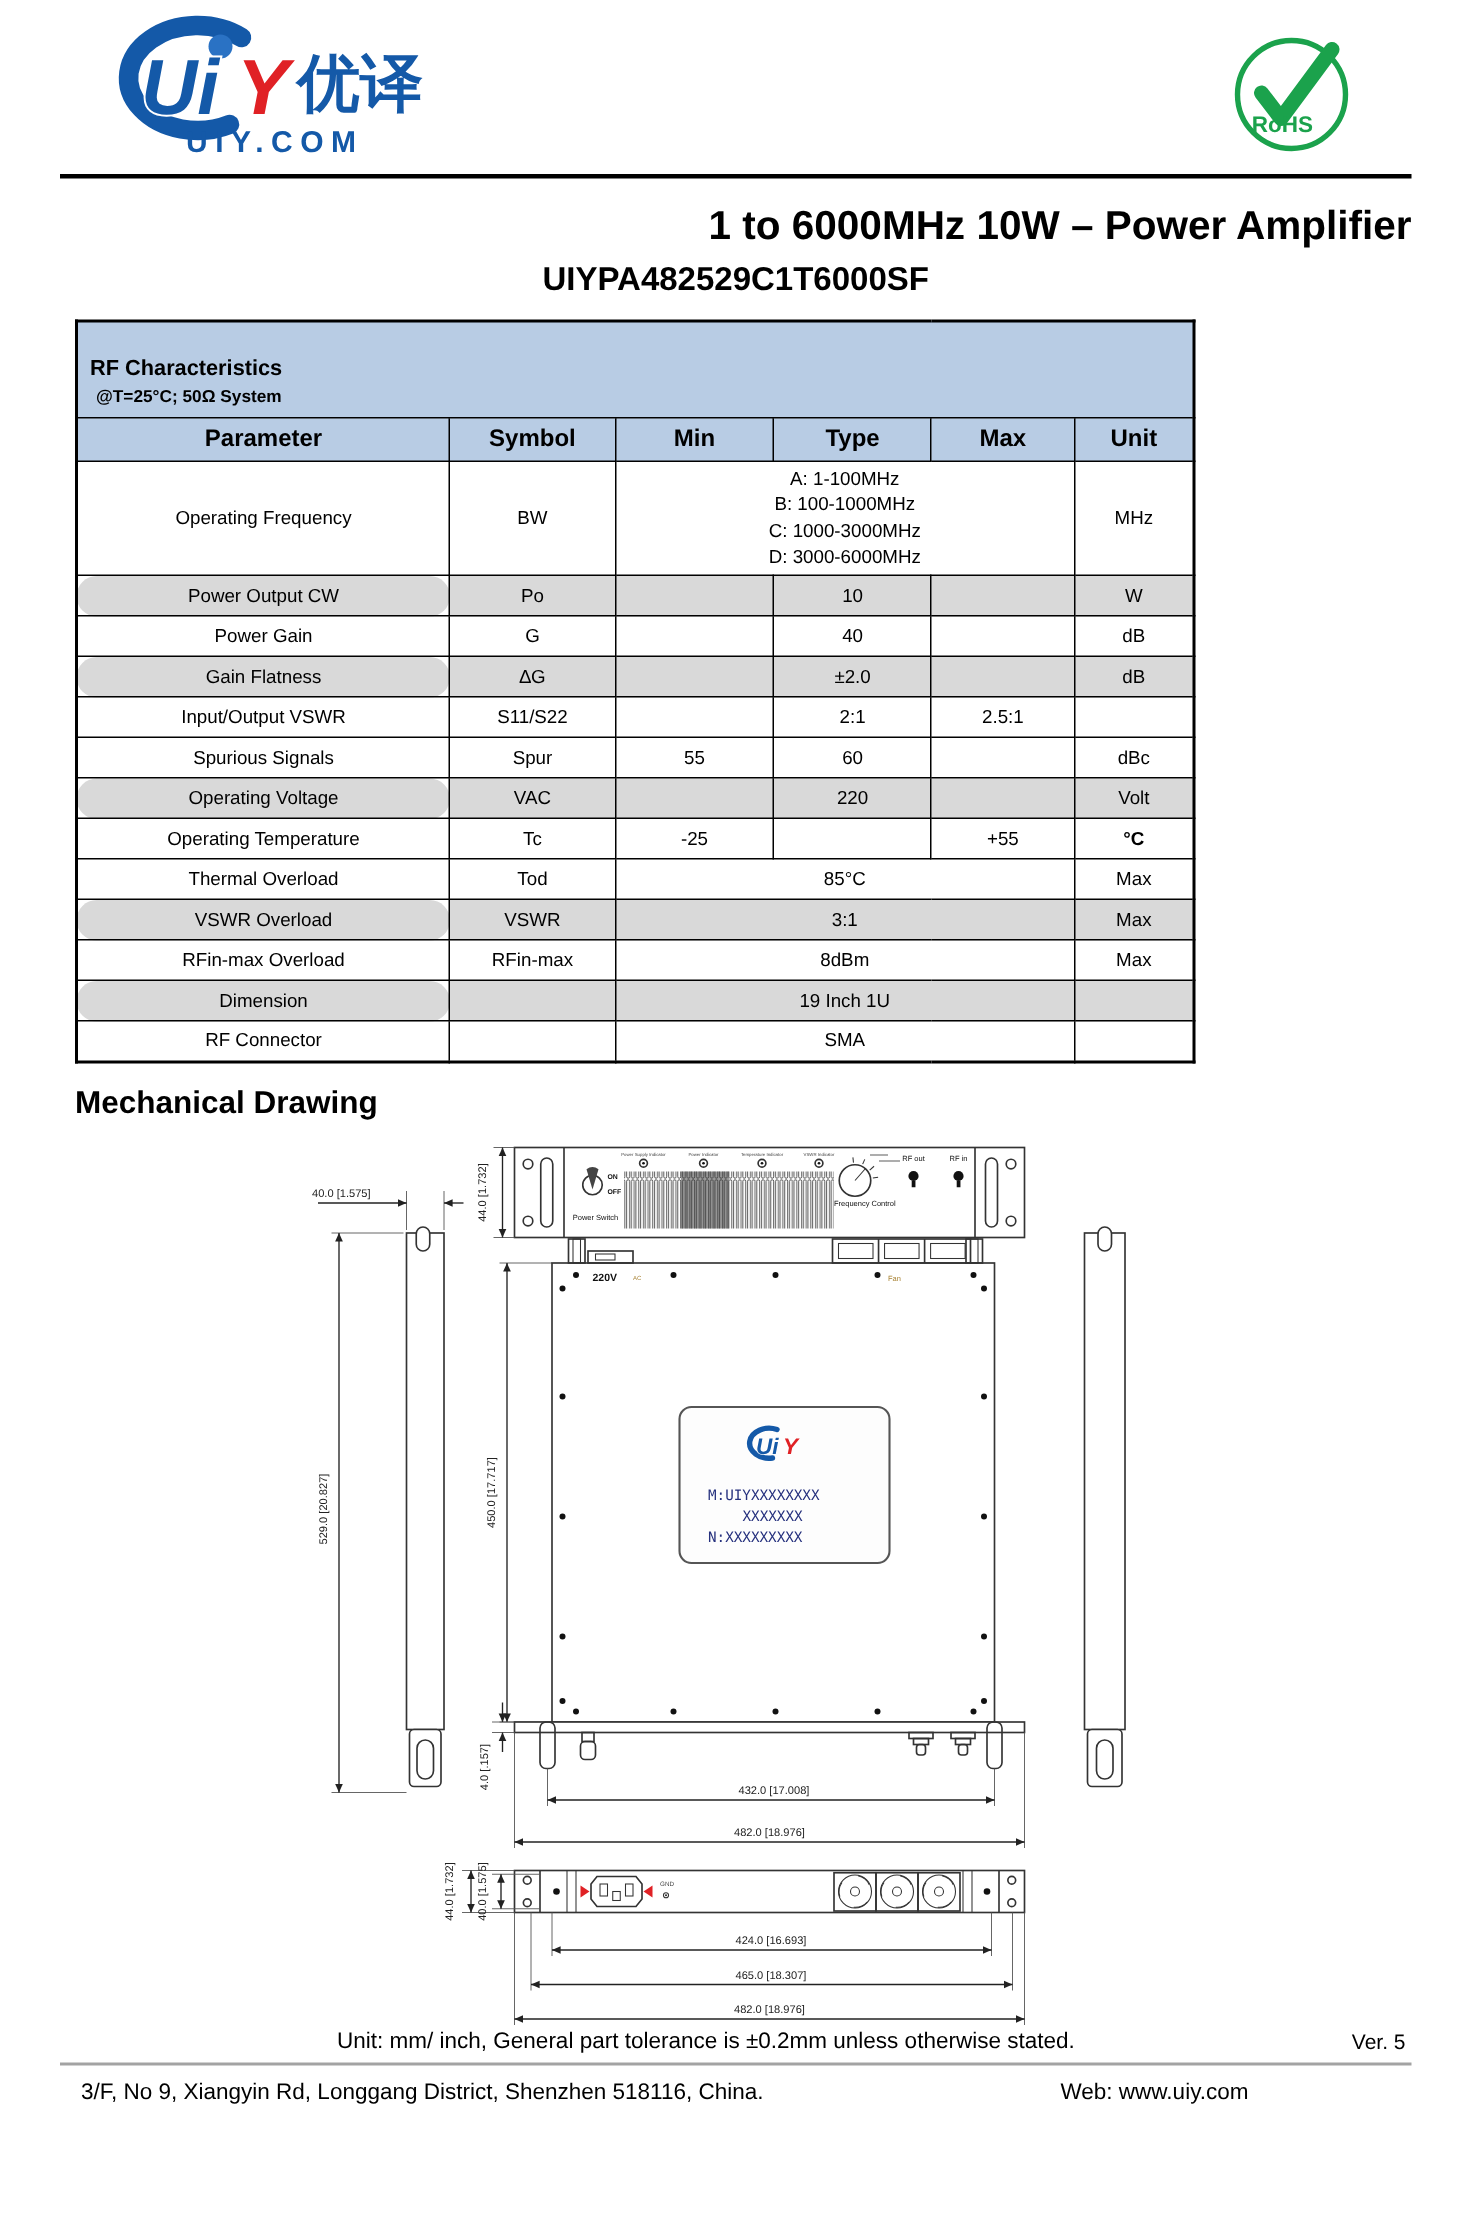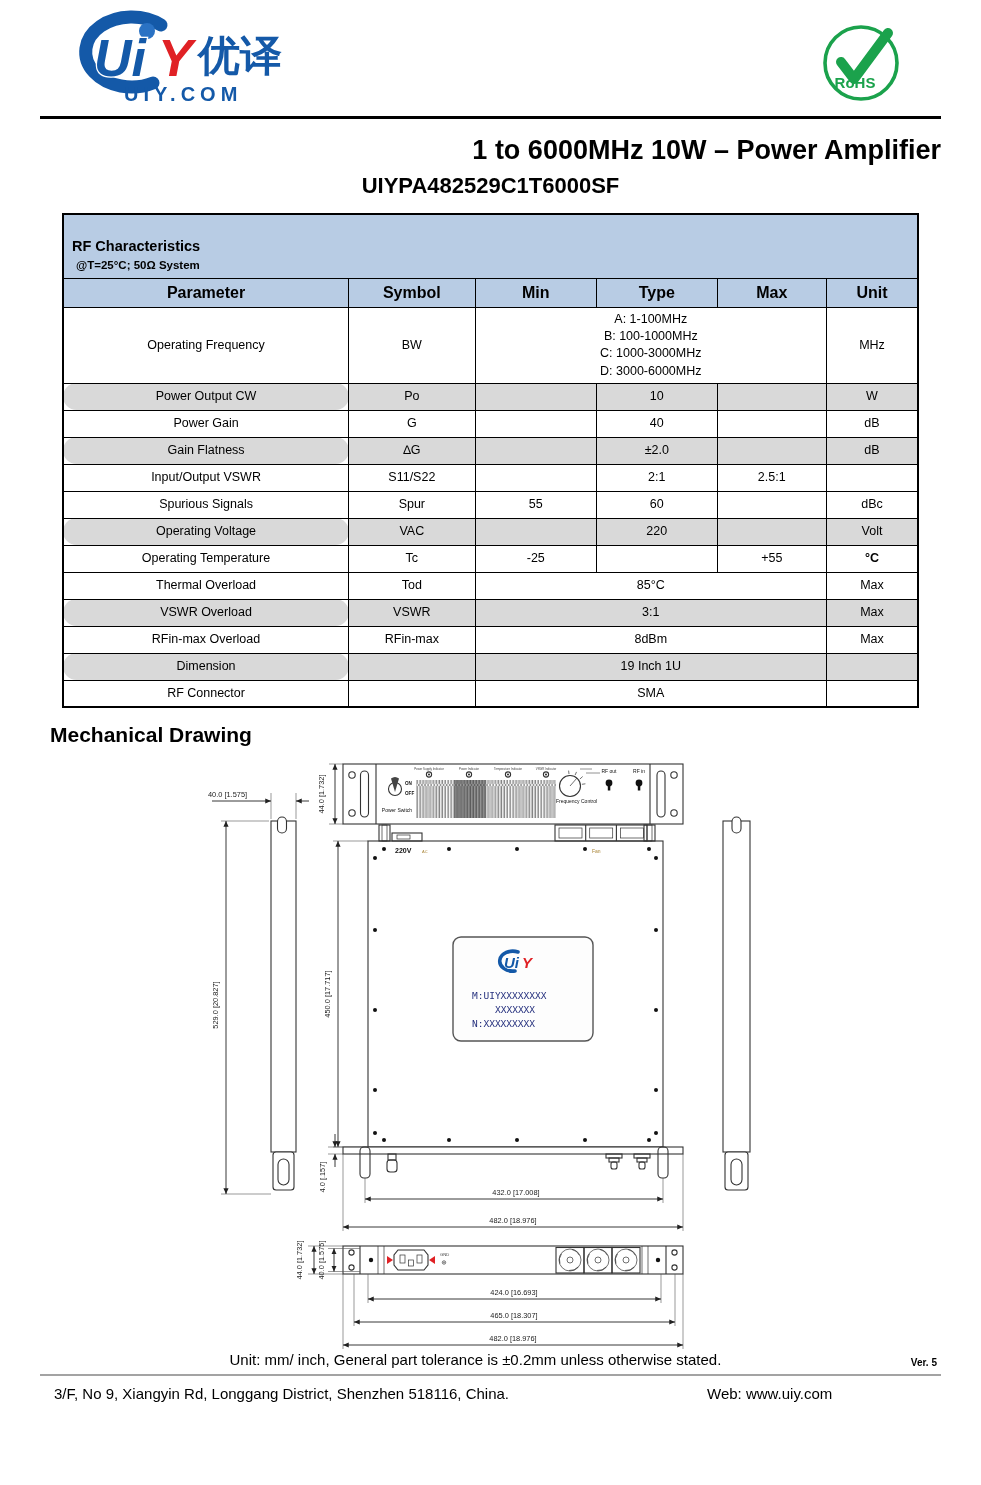--- a/index.html
+++ b/index.html
@@ -12,38 +12,38 @@
   .page { padding: 10px 40px 0 40px; }
 
   
   .hdr { display:flex; justify-content:space-between; align-items:flex-start; height:102px; }
   .hdr-rule { border:none; border-top:3.5px solid #000; margin-top:4px; }
 
   h1.title { text-align:right; font-size:27px; font-weight:bold; margin-top:16px; }
   h2.model { text-align:center; font-size:22px; font-weight:bold; margin:7px 0 14px 0; }
 
   
-  table.rf { border-collapse:collapse; table-layout:fixed; width:857px; margin-left:22px; border:2.5px solid #000; }
+  table.rf { border-collapse:collapse; table-layout:fixed; width:747px; margin-left:10px; border:2.5px solid #000; }
   table.rf th, table.rf td { border:1px solid #000; font-size:12.5px; text-align:center; vertical-align:middle; padding:3px 4px; height:27px; white-space:pre-line; line-height:1.38; }
   tr.title-row th { background:var(--table_header_bg); text-align:left; padding:4px 8px; height:26px; }
   tr.title-row .t-main { font-size:14.5px; font-weight:bold; }
   tr.title-row .t-note { font-size:11.5px; font-weight:bold; margin-left:4px; }
   tr.head-row th { background:var(--table_header_bg); font-weight:bold; font-size:16px; height:28px; }
   table.rf td:first-child { font-weight:normal;border-radius:23px; }
   table.rf tr.shade td { background:var(--row_shade); }
   col.c1{width:33.4%} col.c2{width:14.8%} col.c3{width:14.2%} col.c4{width:14.1%} col.c5{width:12.8%} col.c6{width:10.7%}
 
   h3.mech-h { font-size:21px; font-weight:bold; margin:15px 0 0 10px; }
 
   .drawing { position:relative; height:604px; }
   .drawing svg.mech { position:absolute; left:148px; top:0; }
 
   .note-row { display:flex; align-items:flex-end; margin-top:0; }
   .note-row .note { margin:0 auto; font-size:15px; }
-  .note-row .ver { font-size:10px; margin-right:4px;font-weight:bold; }
+  .note-row .ver { font-size:14px; margin-right:4px; }
 
   footer { margin-top:6px; border-top:2px solid #a3a3a3; padding:9px 2px 0 14px; font-size:15px; }
   .frow { display:flex; margin-bottom:13px; }
   .addr { flex:1; }
   .web { width:232px; }
   .tel1 { width:200px; }
   .tel2 { width:228px; }
   .fax  { flex:1; }
   .email{ width:232px; }
 

